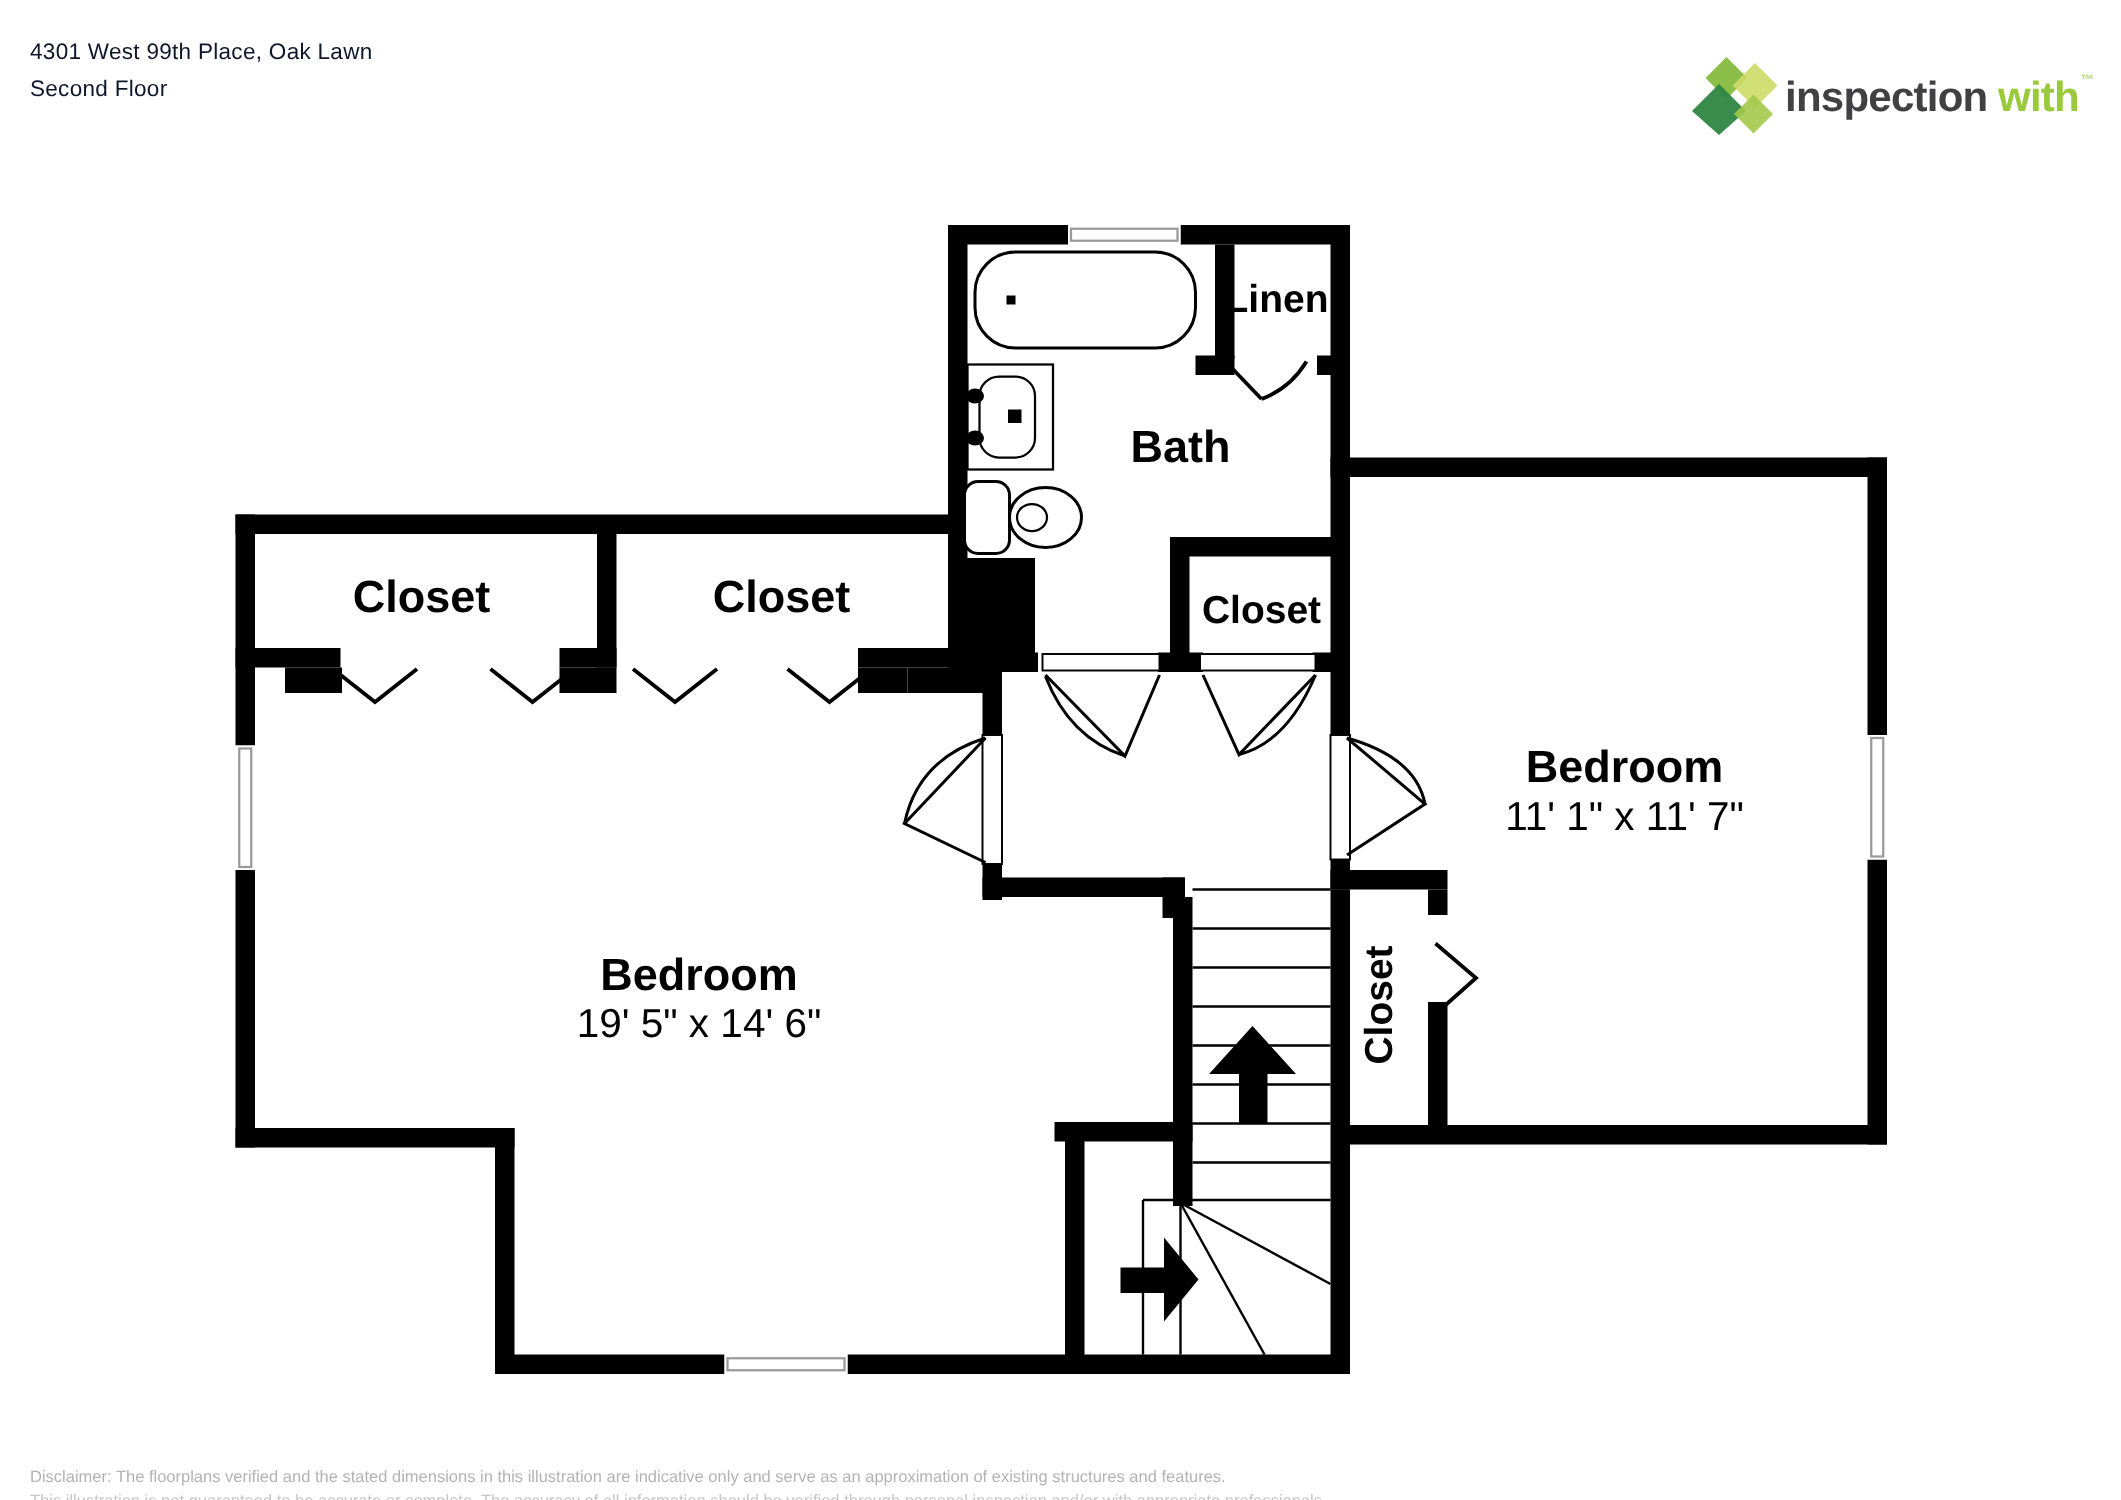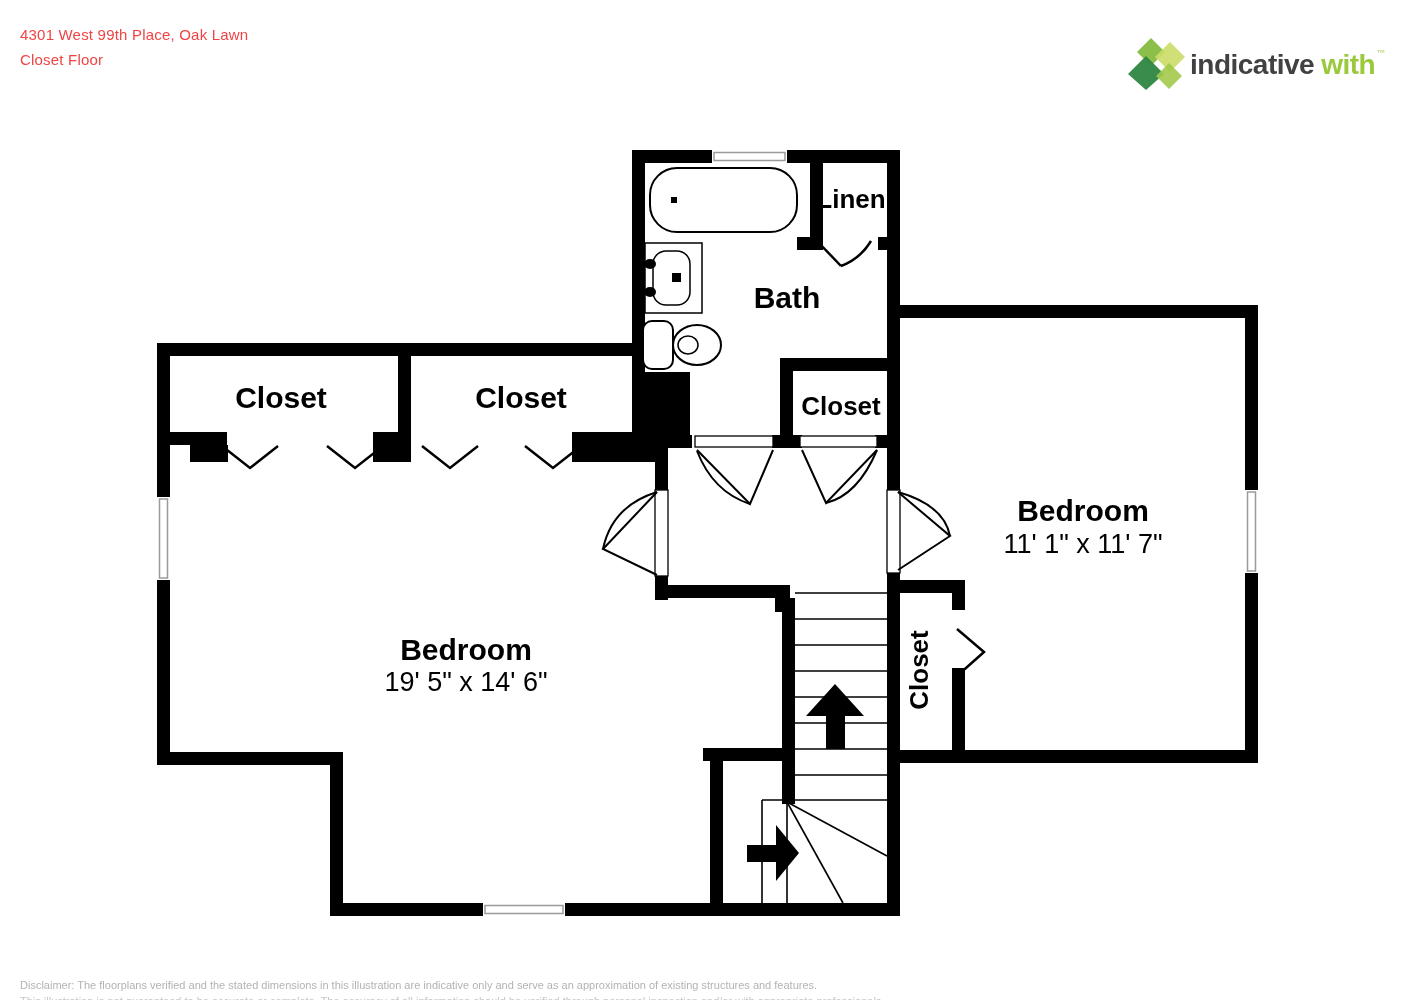--- a/index.html
+++ b/index.html
@@ -1,21 +1,21 @@
 <!DOCTYPE html>
 <html><head>
 <meta charset="utf-8">
 <style>
   html,body{margin:0;padding:0;background:#ffffff;}
   .page{
     position:relative;width:1414px;height:1000px;background:#ffffff;
     overflow:hidden;font-family:"Liberation Sans",sans-serif;
   }
   .header-address{
-    position:absolute;left:20px;top:22px;color:#ef4444;
+    position:absolute;left:20px;top:22px;color:#0f172a;
     font-size:15px;line-height:25px;letter-spacing:.2px;
   }
   .logo{position:absolute;left:1128px;top:34px;width:260px;height:56px;}
   .logo svg{position:absolute;left:0;top:0;}
   .logo-text{position:absolute;left:62px;top:14px;white-space:nowrap;font-weight:700;font-size:28px;letter-spacing:-0.5px;}
   .logo-word1{color:#414042;}
   .logo-word2{color:#9aca3c;margin-left:7px;}
   .logo-mark{color:#9aca3c;font-size:9px;vertical-align:18px;opacity:.7;margin-left:1px;}
   .plan{position:absolute;left:0;top:0;}
   .plan text{font-family:"Liberation Sans",sans-serif;fill:#000000;}
@@ -29,33 +29,33 @@
   .disclaimer .l1{color:#b3b3b3;}
   .disclaimer .l2{color:#c6c6c6;}
 </style>
 </head>
 <body>
 
 <div class="page">
 
   <div class="header-address">
     <div>4301 West 99th Place, Oak Lawn</div>
-    <div>Closet Floor</div>
+    <div>Second Floor</div>
   </div>
 
   <div class="logo">
     <svg width="58" height="56" viewBox="0 0 58 56">
       <g fill-rule="nonzero">
         <polygon points="23,4 37,18 23,32 9,18" fill="#86bc40" opacity="0.95"></polygon>
         <polygon points="42,8 57,23 42,38 27,23" fill="#cbdb67" opacity="0.9"></polygon>
         <polygon points="18,22 36,40 18,56 0,40" fill="#2f8643" opacity="0.95"></polygon>
         <polygon points="41,29 54,42 41,55 28,42" fill="#a2c94b" opacity="0.9"></polygon>
       </g>
     </svg>
-    <span class="logo-text"><span class="logo-word1">indicative</span><span class="logo-word2">with</span><span class="logo-mark">™</span></span>
+    <span class="logo-text"><span class="logo-word1">inspection</span><span class="logo-word2">with</span><span class="logo-mark">™</span></span>
   </div>
 
   <svg class="plan" width="1414" height="1000" viewBox="0 0 1414 1000">
 
     <g fill="#000000">
 
       <rect x="157" y="343" width="488" height="13"></rect>
       <rect x="157" y="343" width="13" height="154"></rect>
       <rect x="157" y="580" width="13" height="185"></rect>
       <rect x="398" y="356" width="13" height="89"></rect>

